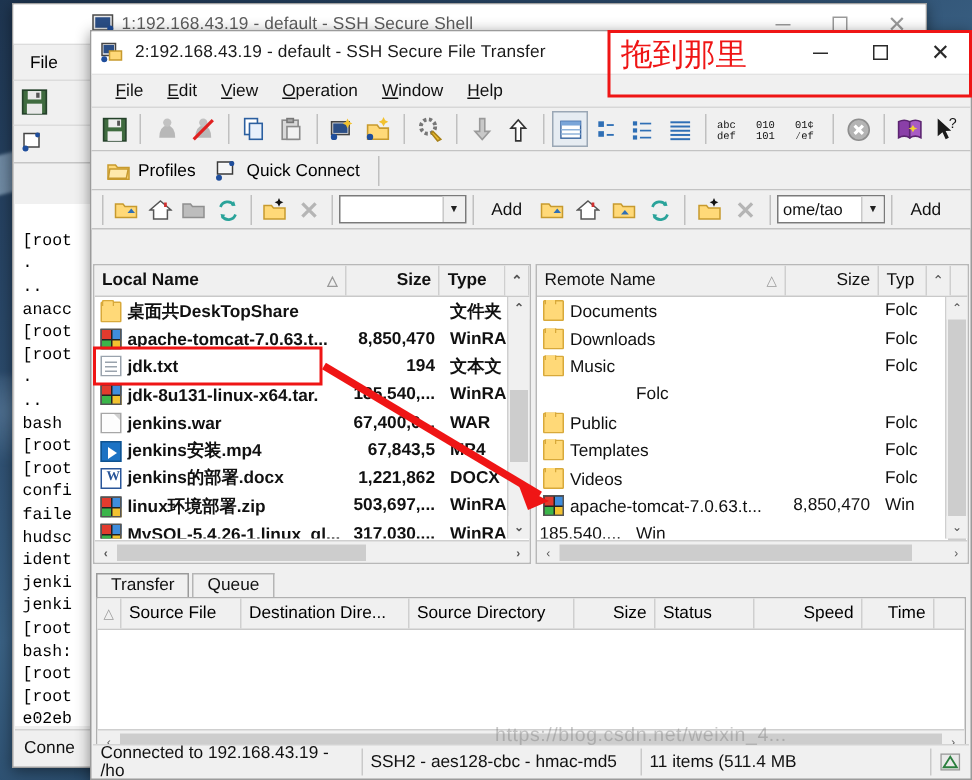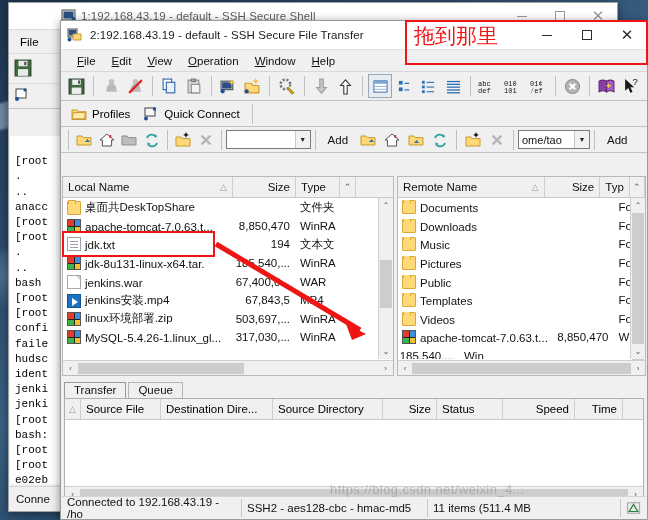--- a/index.html
+++ b/index.html
@@ -191,21 +191,21 @@
 
   
   .panes {
     position:absolute; left:1px; right:1px; top:155px; height:200px;
     display:flex;
   }
   .pane {
     background:#fff; position:relative; overflow:hidden;
     border:1px solid #b8b8b8;
   }
-  .pane-left  { width: 332px; }
+  .pane-left  { width: 292px; font-weight: bold; }
   .pane-split { width: 3px; background:#f0f0f0; }
   .pane-right { flex:1; }
   .colhdr {
     height: 21px; display:flex; align-items:stretch;
     background:#f0f0f0; border-bottom:1px solid #c9c9c9;
     font-size: 11.5px; color:#111;
   }
   .col {
     display:flex; align-items:center; padding: 0 5px;
     border-right:1px solid #cfcfcf;
@@ -779,20 +779,28 @@
         <div class="frow">
             <span class="fn" style="width:170px">
               <span class="ico ico-mp4"></span>
               <span>jenkins安装.mp4</span>
             </span>
             <span class="fsz" style="width:63px">67,843,5</span>
             <span class="fty" style="width:44px">MP4 </span>
           </div>
         <div class="frow">
             <span class="fn" style="width:170px">
+              <span class="ico ico-docx"></span>
+              <span>jenkins的部署.docx</span>
+            </span>
+            <span class="fsz" style="width:63px">1,221,862</span>
+            <span class="fty" style="width:44px">DOCX</span>
+          </div>
+        <div class="frow">
+            <span class="fn" style="width:170px">
               <span class="ico ico-winrar"></span>
               <span>linux环境部署.zip</span>
             </span>
             <span class="fsz" style="width:63px">503,697,...</span>
             <span class="fty" style="width:44px">WinRA</span>
           </div>
         <div class="frow">
             <span class="fn" style="width:170px">
               <span class="ico ico-winrar"></span>
               <span>MySQL-5.4.26-1.linux_gl...</span>
@@ -854,24 +862,20 @@
           </div>
         <div class="frow">
             <span class="fn" style="width:166px">
               <span class="ico ico-folder"></span>
               <span>Music</span>
             </span>
             <span class="fsz" style="width:62px"></span>
             <span class="fty" style="width:32px">Folc</span>
           </div>
         <div class="frow">
-            <span class="fn" style="width:166px">
-              <span class="ico ico-folder"></span>
-              <span>Pictures</span>
-            </span>
             <span class="fsz" style="width:62px"></span>
             <span class="fty" style="width:32px">Folc</span>
           </div>
         <div class="frow">
             <span class="fn" style="width:166px">
               <span class="ico ico-folder"></span>
               <span>Public</span>
             </span>
             <span class="fsz" style="width:62px"></span>
             <span class="fty" style="width:32px">Folc</span>

